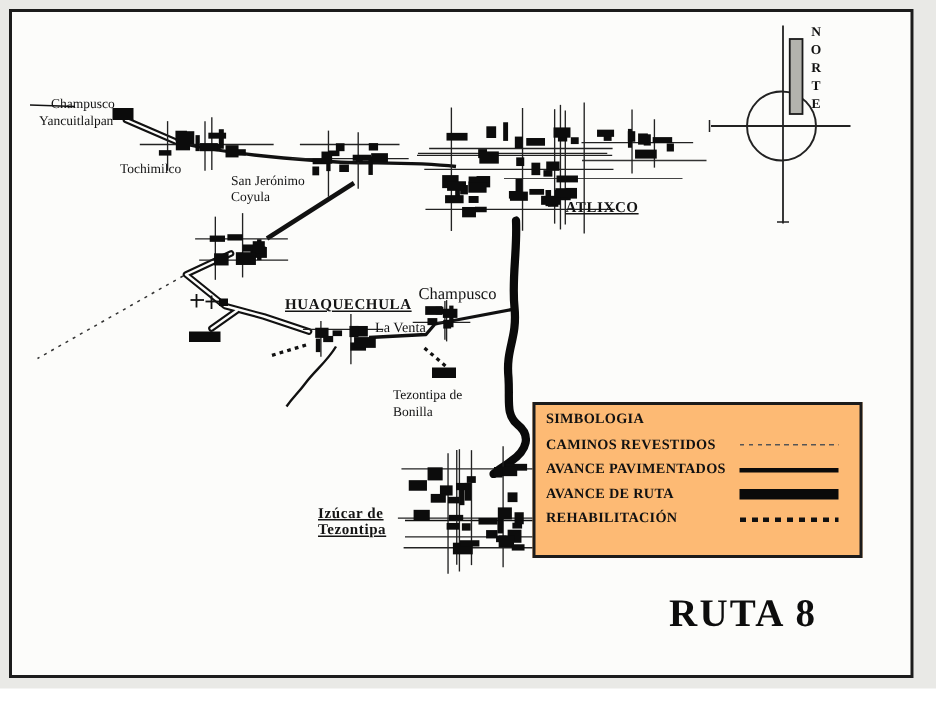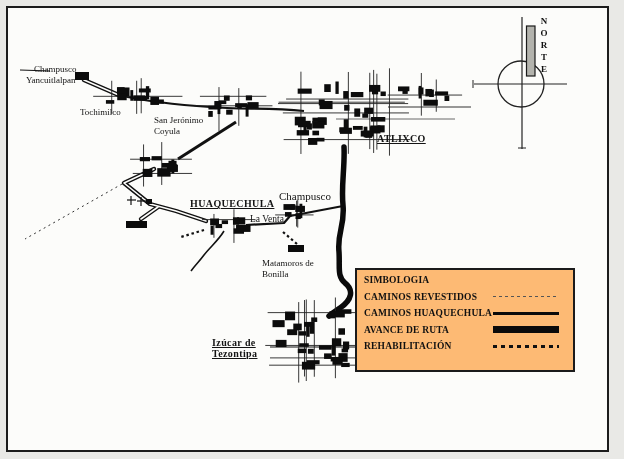--- a/index.html
+++ b/index.html
@@ -295,46 +295,47 @@
   <div class="lbl b" style="left:190px;top:199px">
     <div>HUAQUECHULA</div>
   </div>
   <div class="lbl" style="left:279px;top:191px;font-size:11px">
     <div>Champusco</div>
   </div>
   <div class="lbl" style="left:250px;top:214px;font-size:9.5px">
     <div>La Venta</div>
   </div>
   <div class="lbl" style="left:262px;top:258px">
-    <div>Matamoros de</div>
+    <div>Tezontipa de</div>
     <div>Bonilla</div>
   </div>
   <div class="lbl b" style="left:212px;top:338px">
     <div>Izúcar de</div>
     <div>Tezontipa</div>
   </div>
 
   <div class="legend">
     <div class="row">
       <span class="lab">SIMBOLOGIA</span>
     </div>
     <div class="row">
       <span class="lab">CAMINOS REVESTIDOS</span>
       <span class="sample s-revestidos"></span>
     </div>
     <div class="row">
-      <span class="lab">CAMINOS HUAQUECHULA</span>
+      <span class="lab">AVANCE PAVIMENTADOS</span>
       <span class="sample s-pavimentados"></span>
     </div>
     <div class="row">
       <span class="lab">AVANCE DE RUTA</span>
       <span class="sample s-avance"></span>
     </div>
     <div class="row">
       <span class="lab">REHABILITACIÓN</span>
       <span class="sample s-rehab"></span>
     </div>
   </div>
 
   <div class="norte">NORTE</div>
+  <div class="ruta">RUTA 8</div>
 
   <div class="below-strip"></div>
 </div>
 
 </body></html>

